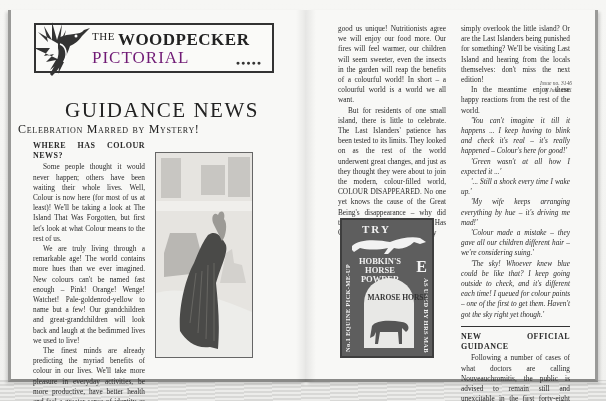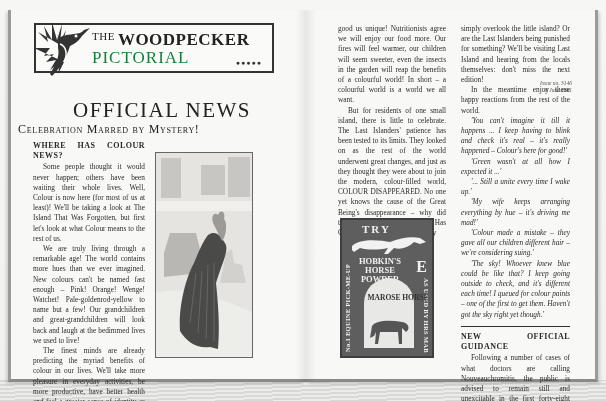--- a/index.html
+++ b/index.html
@@ -18,21 +18,21 @@
   .under { position: absolute; left: 0; top: 380px; width: 606px; height: 21px;
     background: repeating-linear-gradient(178deg, #d8d8d6 0 2px, #ececea 2px 4px); }
 
   
   .masthead { position: absolute; left: 34px; top: 23px; width: 240px; height: 50px;
     border: 2px solid #333; background: #fafaf8; display: flex; align-items: center; }
   .masthead .bird { width: 62px; height: 64px; margin-left: -6px; margin-top: 4px; }
   .mast-title { display: flex; flex-direction: column; line-height: 1; margin-left: 0px; }
   .mast-line1 { font-size: 17px; font-weight: bold; letter-spacing: 0.5px; color: #222; }
   .mast-line1 .the { font-size: 11px; font-weight: normal; vertical-align: 5px; margin-right: 3px; }
-  .mast-line2 { font-size: 17px; letter-spacing: 1px; color: #15803d; margin-top: 1px; }
+  .mast-line2 { font-size: 17px; letter-spacing: 1px; color: #701a75; margin-top: 1px; }
   .mast-dots { position: absolute; right: 10px; bottom: 4px; font-size: 7px; letter-spacing: 1px; color:#333; }
   .issue { position: absolute; right: 34px; top: 80px; text-align: right; font-style: italic; font-size: 5.5px; line-height: 7px; color: #555; }
 
   .headline { position: absolute; left: 18px; width: 288px; top: 98px; text-align: center;
     font-size: 21px; letter-spacing: 1.5px; color: #222; }
   .subhead { position: absolute; left: 18px; width: 288px; top: 122px; text-align: left;
     font-size: 12px; letter-spacing: 0.7px; color: #222; font-variant: small-caps; }
 
   .col { position: absolute; font-size: 7.3px; line-height: 10.2px; text-align: justify; color: #2a2a2a; }
   .col p { text-indent: 10px; }
@@ -83,21 +83,21 @@
       <div class="mast-line2">PICTORIAL</div>
     </div>
     <span class="mast-dots">●●●●●</span>
   </div>
 
   <div class="issue">
     <div>Issue no. 3146</div>
     <div>8 June 1861</div>
   </div>
 
-  <div class="headline">OFFICIAL NEWS</div>
+  <div class="headline">GUIDANCE NEWS</div>
   <div class="subhead">Celebration Marred by Mystery!</div>
 
   <div class="col col-1">
     <h3>WHERE HAS COLOUR NEWS?</h3>
     <p>Some people thought it would never happen; others have been waiting their whole lives. Well, Colour is now here (for most of us at least)! We'll be taking a look at The Island That Was Forgotten, but first let's look at what Colour means to the rest of us.</p>
     <p>We are truly living through a remarkable age! The world contains more hues than we ever imagined. New colours can't be named fast enough – Pink! Orange! Wenge! Watchet! Pale-goldenrod-yellow to name but a few! Our grandchildren and great-grandchildren will look back and laugh at the bedimmed lives we used to live!</p>
     <p>The finest minds are already predicting the myriad benefits of colour in our lives. We'll take more pleasure in everyday activities, be more productive, have better health and feel a greater sense of identity as we discover the colours which unite us and those which</p>
   </div>
 
   <div class="illustration">
@@ -147,21 +147,21 @@
         <path d="M4 24 L6 12 C10 6 24 6 36 8 C40 8 44 12 42 16 L40 18 L36 14 L36 30 L33 30 L32 18 L14 18 L12 30 L9 30 L10 18 L8 22 Z" fill="#555"></path>
       </svg>
     </div>
   </div>
 
   <div class="col col-3">
     <p style="text-indent:0">simply overlook the little island? Or are the Last Islanders being punished for something? We'll be visiting Last Island and hearing from the locals themselves: don't miss the next edition!</p>
     <p>In the meantime enjoy these happy reactions from the rest of the world.</p>
     <p class="quote">'You can't imagine it till it happens ... I keep having to blink and check it's real – it's really happened – Colour's here for good!'</p>
     <p class="quote">'Green wasn't at all how I expected it ...'</p>
-    <p class="quote">'... Still a unite every time I wake up.'</p>
+    <p class="quote">'... Still a shock every time I wake up.'</p>
     <p class="quote">'My wife keeps arranging everything by hue – it's driving me mad!'</p>
     <p class="quote">'Colour made a mistake – they gave all our children different hair – we're considering suing.'</p>
     <p class="quote">'The sky! Whoever knew blue could be like that? I keep going outside to check, and it's different each time! I queued for colour paints – one of the first to get them. Haven't got the sky right yet though.'</p>
     <div class="rule"></div>
     <h3>NEW OFFICIAL GUIDANCE</h3>
     <p>Following a number of cases of what doctors are calling Nouveauchromitis, the public is advised to remain still and unexcitable in the first forty-eight hours after colouring. 'The senses may take time to adjust and the world will appear very different after colouring. Disorientation and confusion may ensue!' says Dr T. Porquimly, North Shrimpton, Borrotocles.</p>
 
   </div>
 </div>
 

